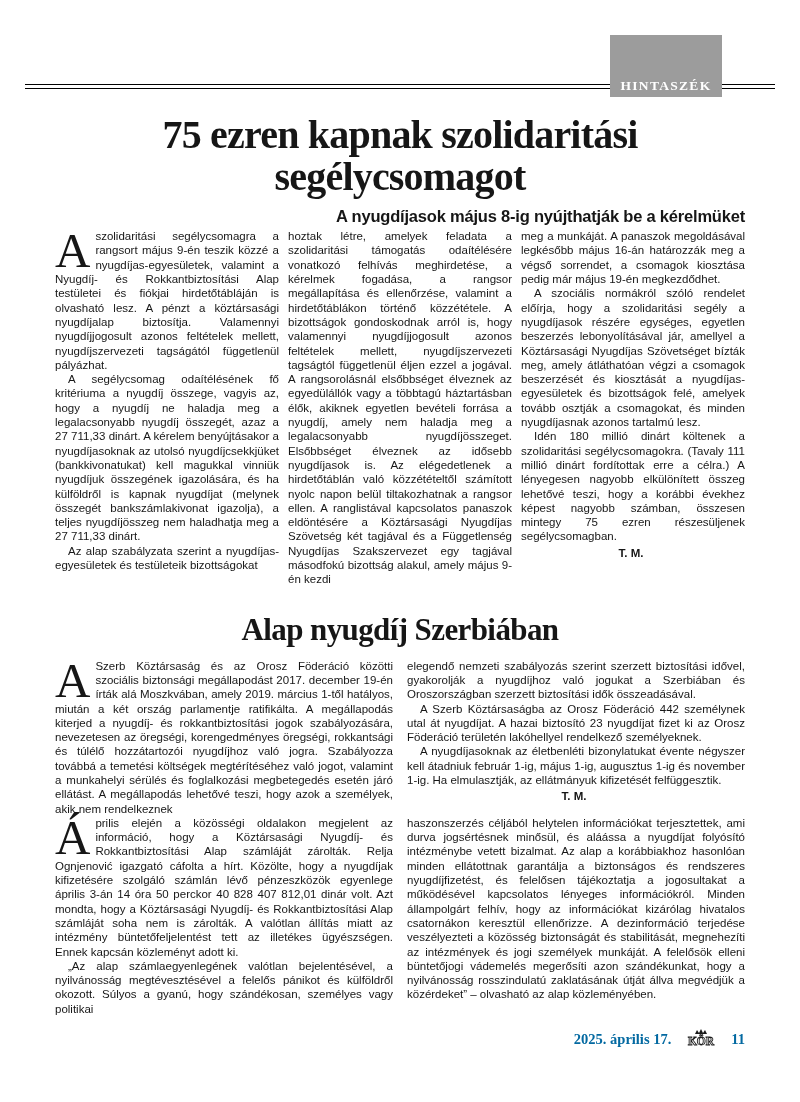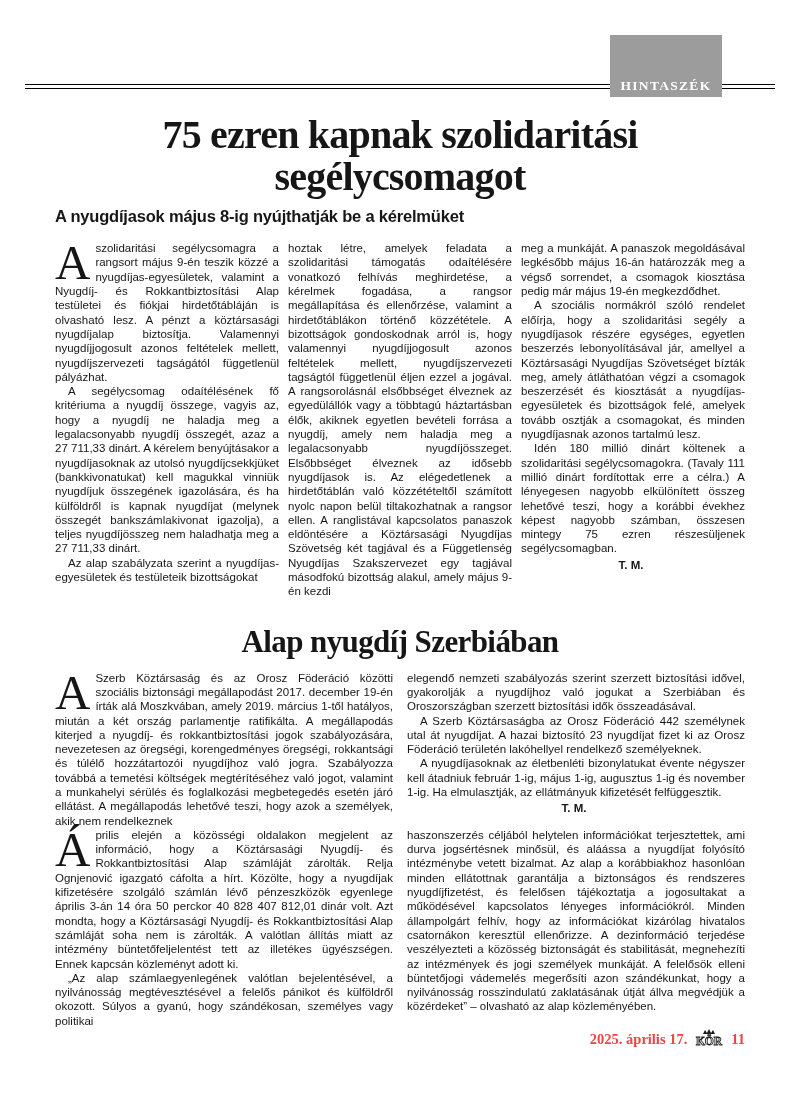--- a/index.html
+++ b/index.html
@@ -25,21 +25,21 @@
   }
   .content { position:absolute; left:55px; width:690px; top:98px; }
 
   .title1 {
     font-family:"Liberation Serif", serif; font-weight:700;
     font-size:40px; line-height:1.04; text-align:center;
     letter-spacing:-0.8px; margin:16px 0 10px;
   }
   .title1 span { display:block; }
   .subtitle {
-    font-weight:700; font-size:16.5px; text-align:left; margin:0 0 15px;
+    font-weight:700; font-size:16.5px; text-align:right; margin:0 0 3px;
     letter-spacing:-0.2px;
   }
   .title2 {
     font-family:"Liberation Serif", serif; font-weight:700;
     font-size:31px; text-align:center; letter-spacing:-0.6px;
     margin:25px 0 11px;
   }
   .cols {
     display:flex; text-align:justify;
     font-size:11.5px; line-height:14.3px;
@@ -51,23 +51,23 @@
   .para { margin:0; }
   .ind  { text-indent:13px; }
   .dropcap {
     float:left; font-family:"Liberation Serif", serif;
     font-size:49px; line-height:39px; padding:2px 5px 0 0; font-weight:400;
   }
   .sig { margin:2px 0 0; text-align:center; font-weight:700; padding-right:4px; }
 
   .footer {
     position:absolute; top:1029px; right:55px;
-    display:flex; align-items:center; gap:7px;
+    display:flex; align-items:center; gap:15px;
     font-family:"Liberation Serif", serif; font-weight:700; font-size:14.5px;
-    color:#ef4444;
+    color:#0369a1;
   }
   .kor-logo { display:block; }
 </style>
 </head>
 <body>
 
 <div class="rule"></div>
 <div class="tab">
   <span>HINTASZÉK</span>
 </div>

